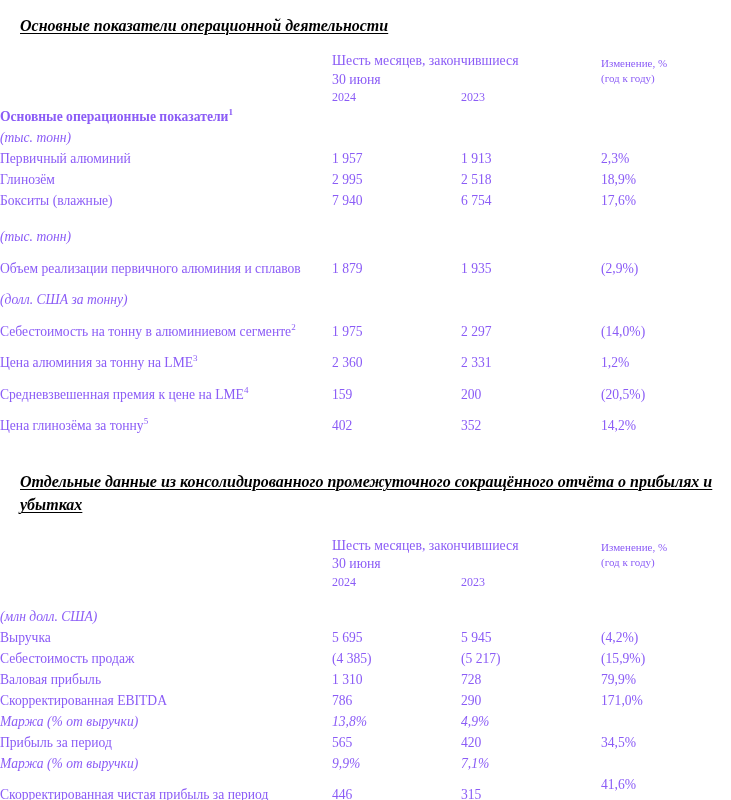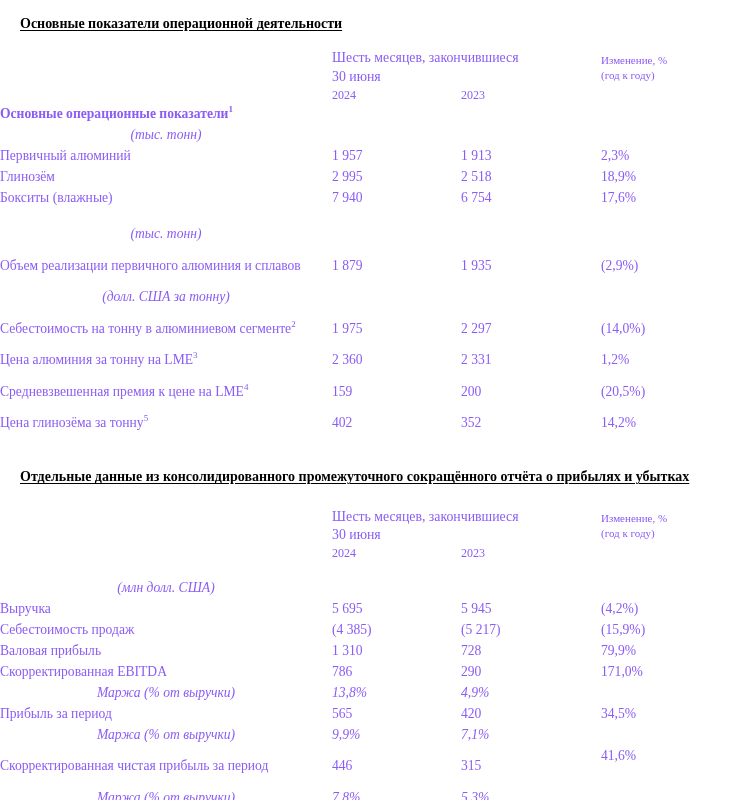--- a/index.html
+++ b/index.html
@@ -20,25 +20,26 @@
     position: relative;
     width: 731px;
     height: 800px;
     padding: 0;
     box-sizing: border-box;
   }
 
   
   .section-heading {
     font-weight: bold;
-    font-size: 14px;
+    font-size: 16px;
     line-height: 1.45;
     color: #000;
     margin: 0;
     padding: 0 14px 0 20px;
+    font-style: italic;
   }
   .section-heading span.hd-text {
     text-decoration: underline;
     text-underline-offset: 2px;
     text-decoration-thickness: 1px;
   }
   #heading-1-wrap { padding-top: 14px; }
   #heading-2-wrap { padding-top: 8px; }
 
   
@@ -88,21 +89,21 @@
   }
 
   
   .lbl {
     padding-left: 20px;
     padding-right: 6px;
     line-height: 1.42;
     vertical-align: middle;
   }
   .lbl.bold   { font-weight: bold; }
-  .lbl.italic { font-style: italic; text-align: center; }
+  .lbl.italic { font-style: italic; }
   .num {
     text-align: center;
     line-height: 1.42;
     vertical-align: middle;
     white-space: nowrap;
   }
   .num.italic { font-style: italic; margin-left: 16px; }
   .num.top    { vertical-align: top; padding-top: 1px; }
 
   tr.row { height: 21px; }

